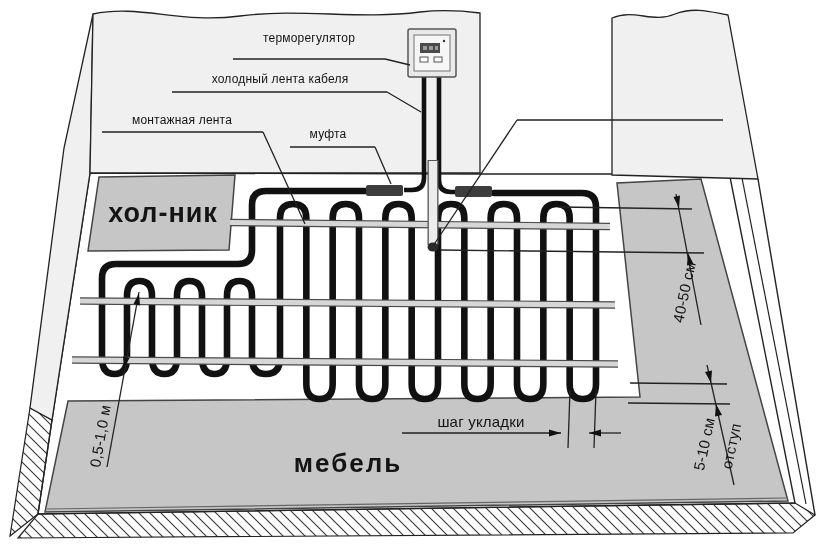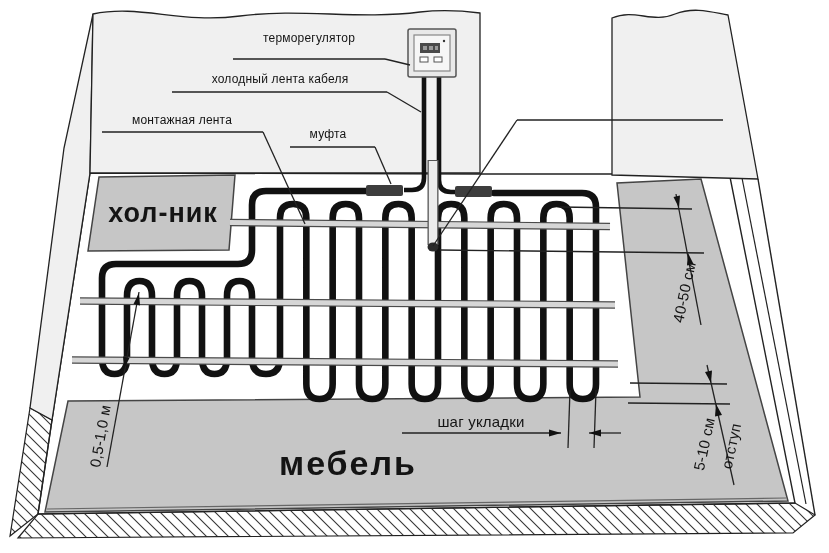--- a/index.html
+++ b/index.html
@@ -5,21 +5,21 @@
   html,body{margin:0;padding:0;background:#fff;}
   #stage{position:relative;width:829px;height:553px;background:#ffffff;overflow:hidden;
          font-family:"Liberation Sans","DejaVu Sans",sans-serif;color:#1a1a1a;}
   #scene{position:absolute;left:0;top:0;}
   .lbl{position:absolute;white-space:nowrap;transform:translate(-50%,-50%);
        font-size:12px;letter-spacing:0.2px;color:#141414;}
   .lbl.small{font-size:15px;}
   .lbl.step{font-size:15px;}
   .lbl.zone{font-weight:bold;}
   .lbl.fridge{font-size:27px;letter-spacing:1px;}
-  .lbl.furn{font-size:34px;letter-spacing:2px;}
+  .lbl.furn{font-size:26px;letter-spacing:2px;}
   .rot78{transform:translate(-50%,-50%) rotate(-78deg);}
   .rot80{transform:translate(-50%,-50%) rotate(-80deg);}
 </style>
 </head>
 <body>
 
 <div id="stage">
 
   <svg id="scene" width="829" height="553" viewBox="0 0 829 553">
     <defs>

